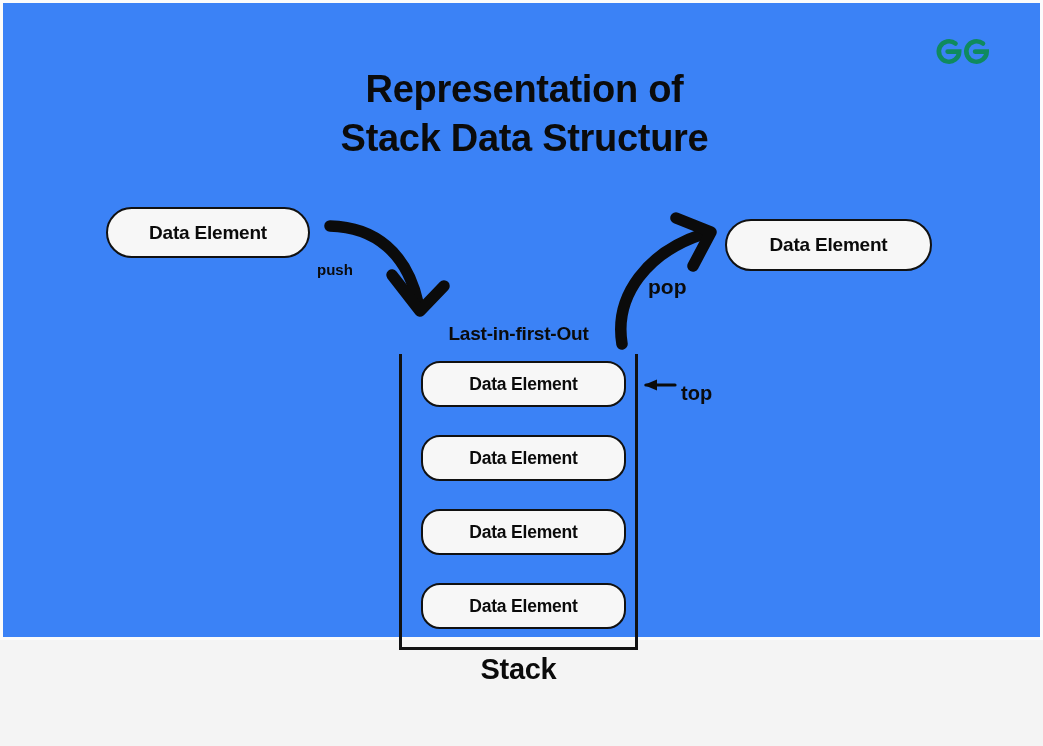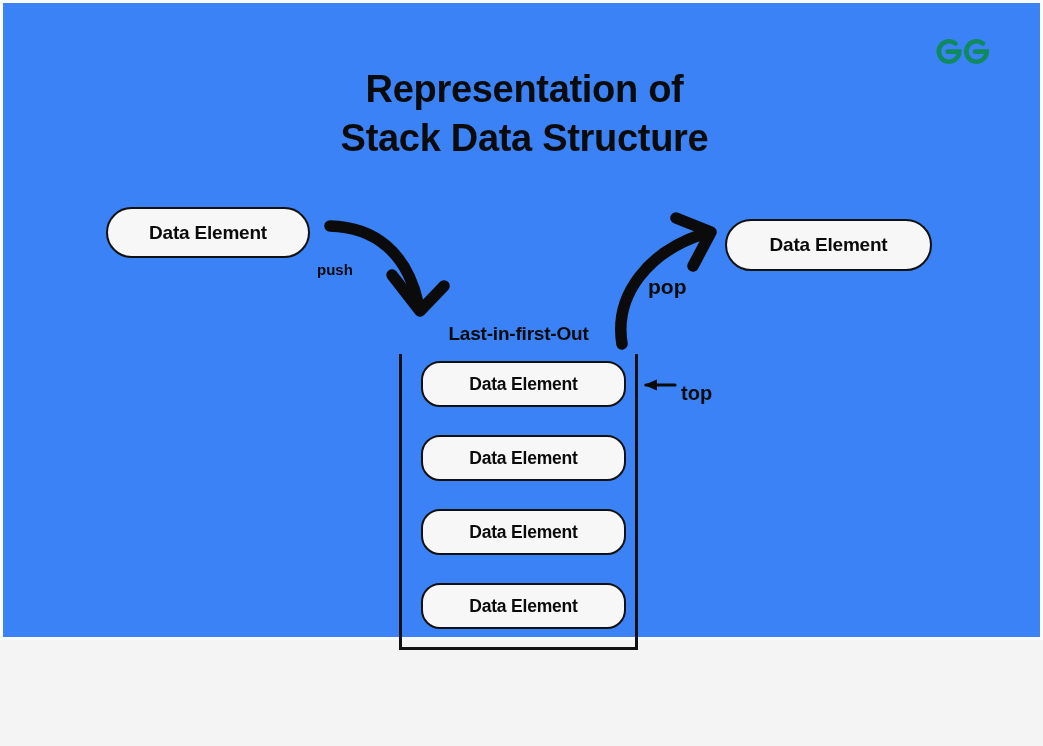--- a/index.html
+++ b/index.html
@@ -201,20 +201,21 @@
 
   <div id="top-label">top</div>
 
   <div id="stack-container">
     <div class="stack-item i0">Data Element</div>
     <div class="stack-item i1">Data Element</div>
     <div class="stack-item i2">Data Element</div>
     <div class="stack-item i3">Data Element</div>
   </div>
 
+  <div id="stack-label">Stack</div>
 
   <svg id="art" viewBox="0 0 1043 746" xmlns="http://www.w3.org/2000/svg">
 
     <g>
       <path d="M327 223 C 372 224, 404 250, 415 300" fill="none" stroke="#0b0b0b" stroke-width="11.5" stroke-linecap="round"></path>
       <path d="M389 272 L 417 308 L 441 283" fill="none" stroke="#0b0b0b" stroke-width="11.5" stroke-linecap="round" stroke-linejoin="round"></path>
     </g>
 
     <g>
       <path d="M619 341 C 611 292, 645 249, 700 231" fill="none" stroke="#0b0b0b" stroke-width="11.5" stroke-linecap="round"></path>

